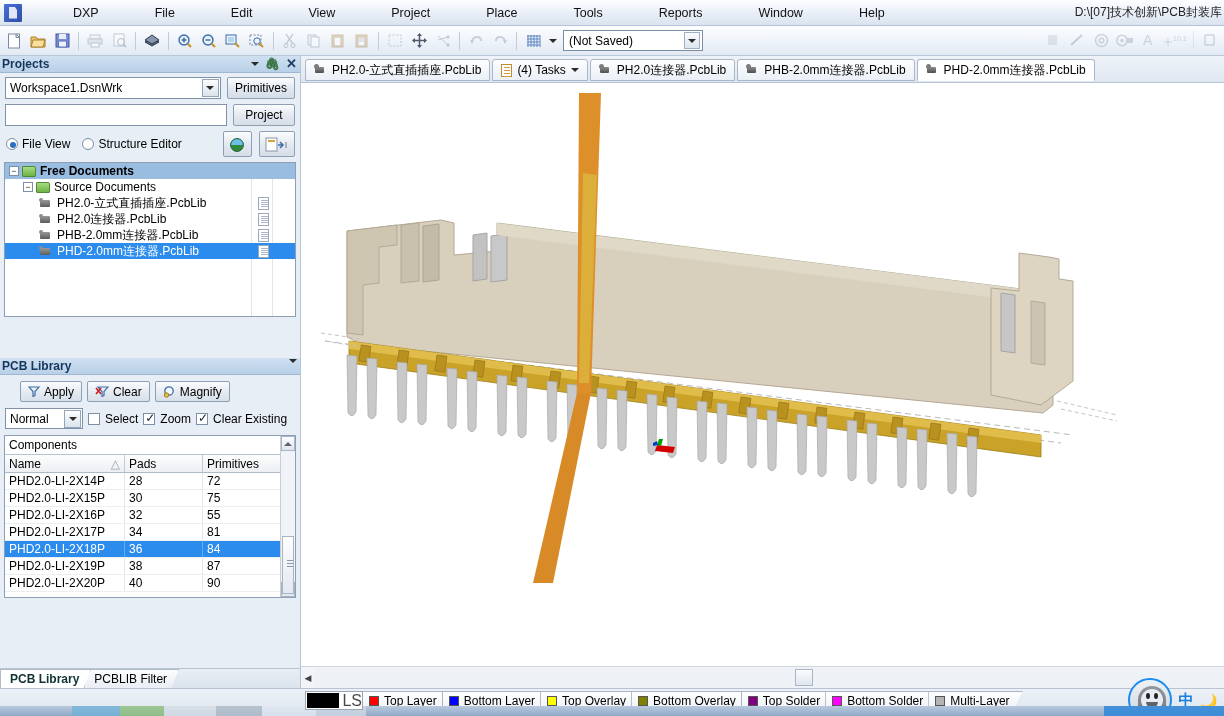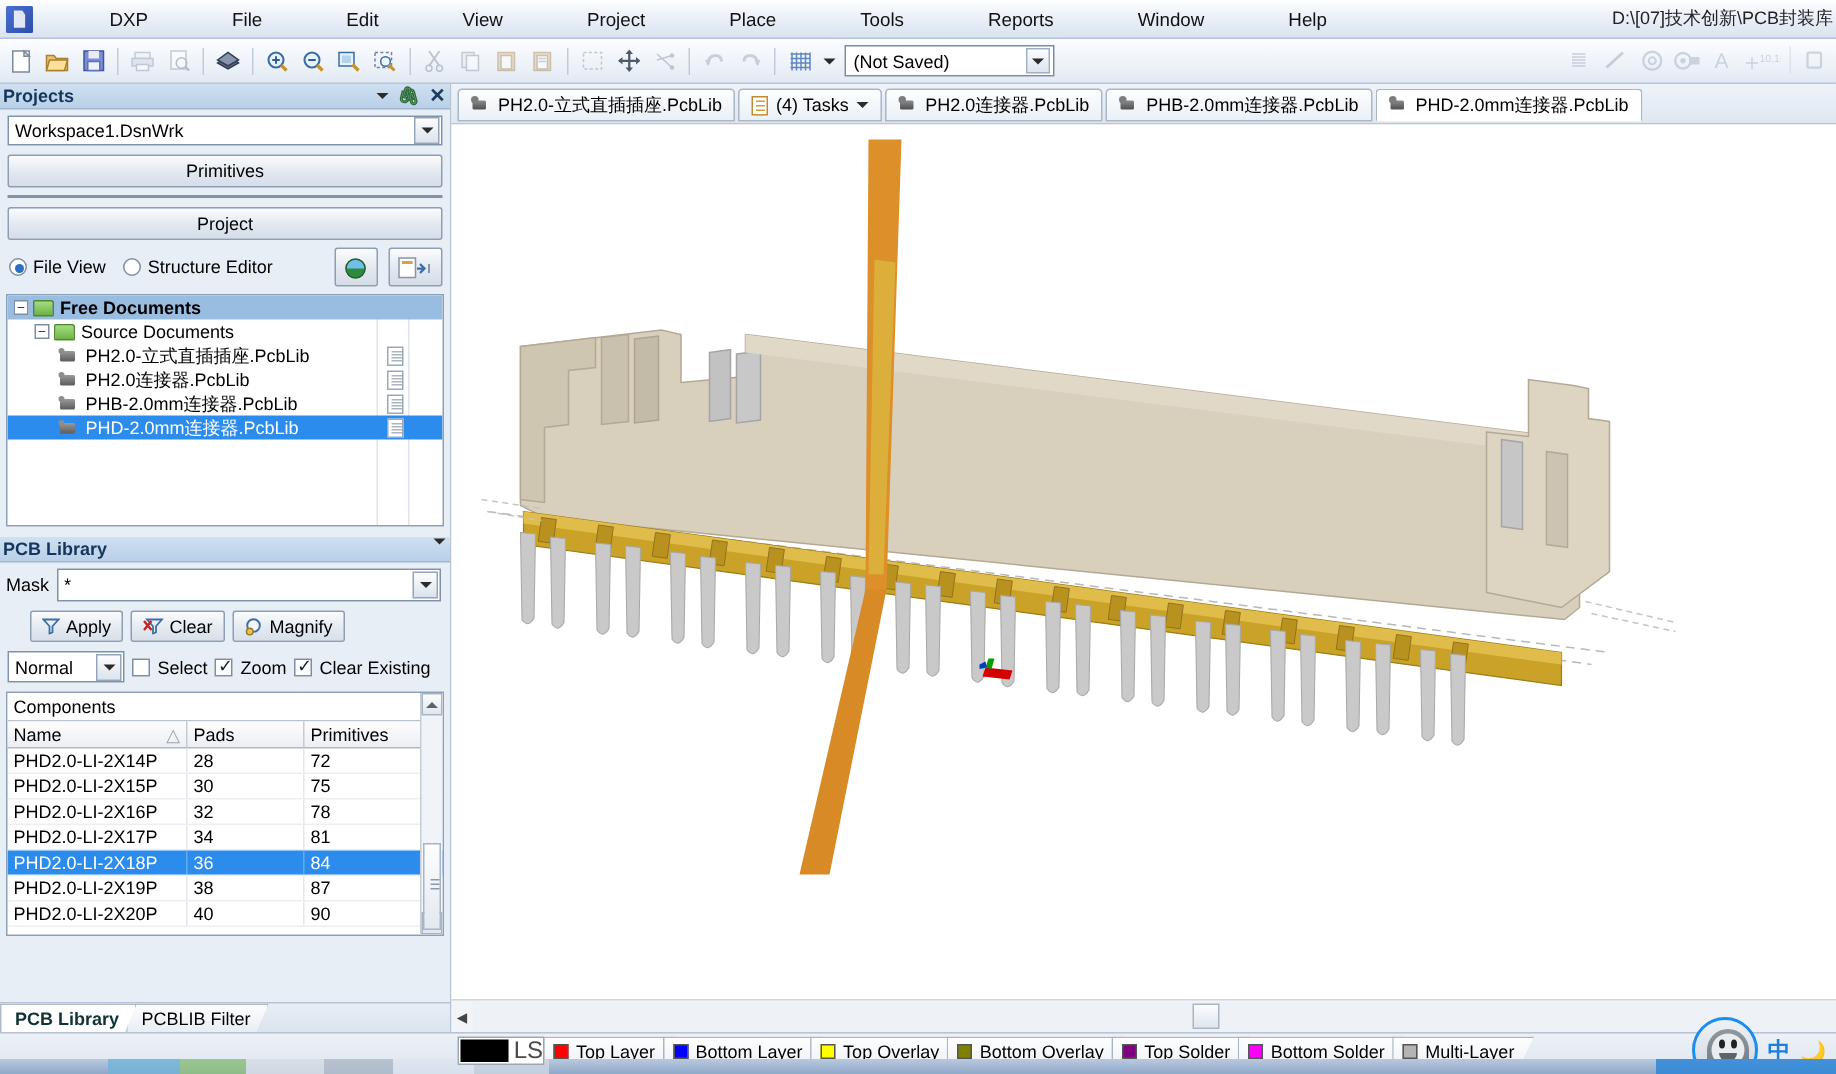--- a/index.html
+++ b/index.html
@@ -38,21 +38,21 @@
   .right-tools{ position:absolute; right:2px; top:3px; display:flex; align-items:center; opacity:.42;}
 
   
   .leftcol{ position:absolute; left:0; top:56px; width:300px; bottom:28px; background:#e8eef5; }
   .panel-head{ height:17px; background:linear-gradient(#cfe0f1,#b9d0e8);
     border-bottom:1px solid #9fb8d2; display:flex; align-items:center; padding-left:2px;
     font-weight:bold; font-size:12px; color:#15365c; position:relative;}
   .panel-head .ctrls{ position:absolute; right:3px; top:1px; display:flex; gap:6px; align-items:center;}
   .ph-x{ font-size:13px; color:#1b3a5e; line-height:14px; cursor:default;}
   .projects-body{ padding:4px 5px 0 5px; }
-  .prow{ display:flex; gap:6px; margin-bottom:5px;flex-direction:column; }
+  .prow{ display:flex; gap:6px; margin-bottom:5px; }
   .inp{ flex:1; height:22px; border:1px solid #7f92a8; background:#fff; display:flex;
     align-items:center; padding:0 1px 0 4px; font-size:12px;}
   .inp .cv{flex:1; overflow:hidden; white-space:nowrap;}
   .inp .ca{ width:17px;height:18px; background:linear-gradient(#fcfdfe,#dbe3ed);
     border:1px solid #93a5ba; display:flex;align-items:center;justify-content:center;}
   .btn{ height:22px; min-width:62px; padding:0 7px; background:linear-gradient(#fbfcfd,#e2e8f0 55%,#d5dde7);
     border:1px solid #8e9fb3; border-radius:2px; font-size:12px; display:flex;
     align-items:center; justify-content:center; cursor:default; white-space:nowrap;}
   .viewrow{ display:flex; align-items:center; gap:4px; margin:3px 0 5px 1px; }
   .radio{ width:12px;height:12px;border-radius:50%; border:1px solid #7d8fa4; background:#fff;
@@ -498,29 +498,20 @@
     </div>
 
     <div class="pcblib">
       <div class="panel-head">
         <span>PCB Library</span>
         <span class="ctrls">
             <span class="arrow-d"></span>
           </span>
       </div>
 
-      <div class="masks">
-        <span>Mask</span>
-        <span class="inp" style="flex:1">
-          <span class="cv">*</span>
-          <span class="ca">
-              <span class="arrow-d"></span>
-            </span>
-        </span>
-      </div>
 
       <div class="cbtns">
         <div class="cbtn">
           <svg width="12" height="11">
               <path d="M1 1 h10 l-4 4.5 v4 l-2 1 v-5z" fill="none" stroke="#3f6fa8" stroke-width="1.2"></path>
             </svg>
           <span>Apply</span>
         </div>
         <div class="cbtn">
           <svg width="14" height="11">
@@ -569,21 +560,21 @@
           <div class="c3">72</div>
         </div>
         <div class="grow">
           <div class="c1">PHD2.0-LI-2X15P</div>
           <div class="c2">30</div>
           <div class="c3">75</div>
         </div>
         <div class="grow">
           <div class="c1">PHD2.0-LI-2X16P</div>
           <div class="c2">32</div>
-          <div class="c3">78</div>
+          <div class="c3">55</div>
         </div>
         <div class="grow">
           <div class="c1">PHD2.0-LI-2X17P</div>
           <div class="c2">34</div>
           <div class="c3">81</div>
         </div>
         <div class="grow sel">
           <div class="c1">PHD2.0-LI-2X18P</div>
           <div class="c2">36</div>
           <div class="c3">84</div>

